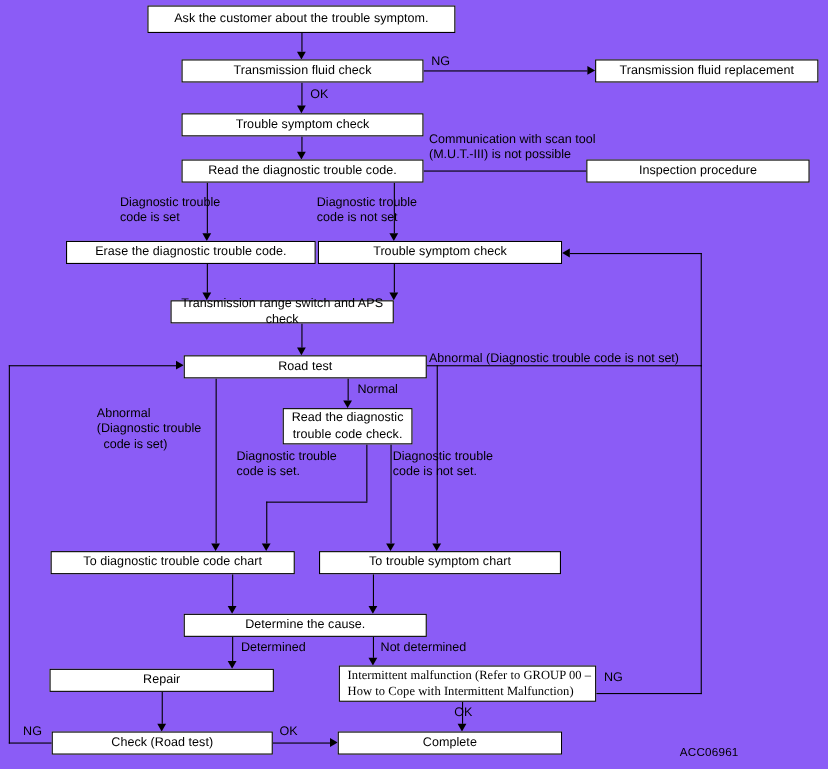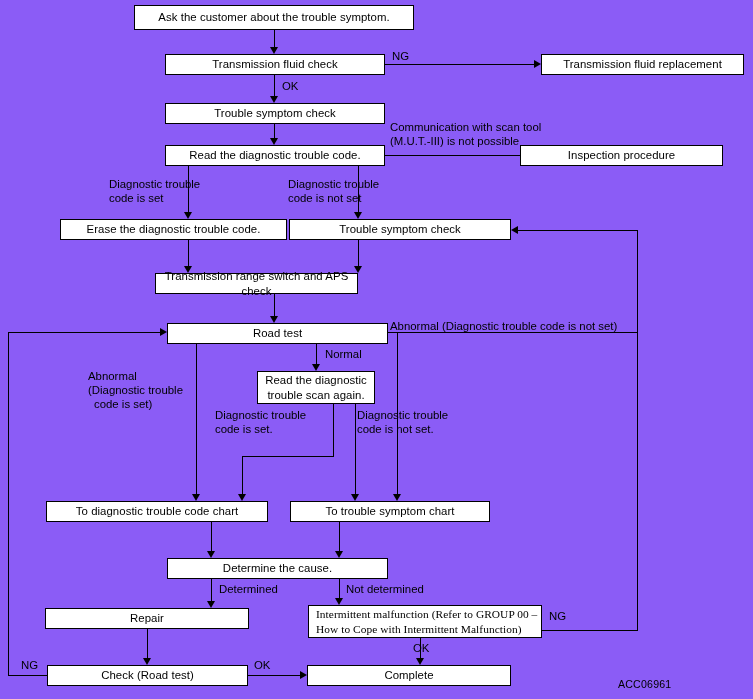--- a/index.html
+++ b/index.html
@@ -45,38 +45,38 @@
   <div class="box" style="left:134px;top:5px;width:280px;height:25px;">Ask the customer about the trouble symptom.</div>
 
   <div class="box" style="left:165px;top:54px;width:220px;height:21px;">Transmission fluid check</div>
 
   <div class="box" style="left:541px;top:54px;width:203px;height:21px;">Transmission fluid replacement</div>
 
   <div class="box" style="left:165px;top:103px;width:220px;height:21px;">Trouble symptom check</div>
 
   <div class="box" style="left:165px;top:145px;width:220px;height:21px;">Read the diagnostic trouble code.</div>
 
-  <div class="box" style="left:520px;top:145px;width:203px;height:21px;">Inspection procedure</div>
+  <div class="box" style="left:533px;top:145px;width:203px;height:21px;">Inspection procedure</div>
 
   <div class="box" style="left:60px;top:219px;width:227px;height:21px;">Erase the diagnostic trouble code.</div>
 
   <div class="box" style="left:289px;top:219px;width:222px;height:21px;">Trouble symptom check</div>
 
   <div class="box" style="left:155px;top:273px;width:203px;height:21px;">Transmission range switch and APS check</div>
 
   <div class="box" style="left:167px;top:323px;width:221px;height:21px;">Road test</div>
 
   <div class="box" style="left:257px;top:371px;width:118px;height:33px;flex-direction:column;">
     <span>Read the diagnostic</span>
-    <span>trouble scan again.</span>
+    <span>trouble code check.</span>
   </div>
 
   <div class="box" style="left:46px;top:501px;width:222px;height:21px;">To diagnostic trouble code chart</div>
 
-  <div class="box" style="left:290px;top:501px;width:200px;height:21px;">To trouble symptom chart</div>
+  <div class="box" style="left:290px;top:501px;width:220px;height:21px;">To trouble symptom chart</div>
 
   <div class="box" style="left:167px;top:558px;width:221px;height:21px;">Determine the cause.</div>
 
   <div class="box" style="left:45px;top:608px;width:204px;height:21px;">Repair</div>
 
   <div class="box left" style="left:308px;top:605px;width:234px;height:33px;flex-direction:column;align-items:flex-start;justify-content:center;font-family:Liberation Serif, serif;">
     <span>Intermittent malfunction (Refer to GROUP 00 –</span>
     <span>How to Cope with Intermittent Malfunction)</span>
   </div>
 

